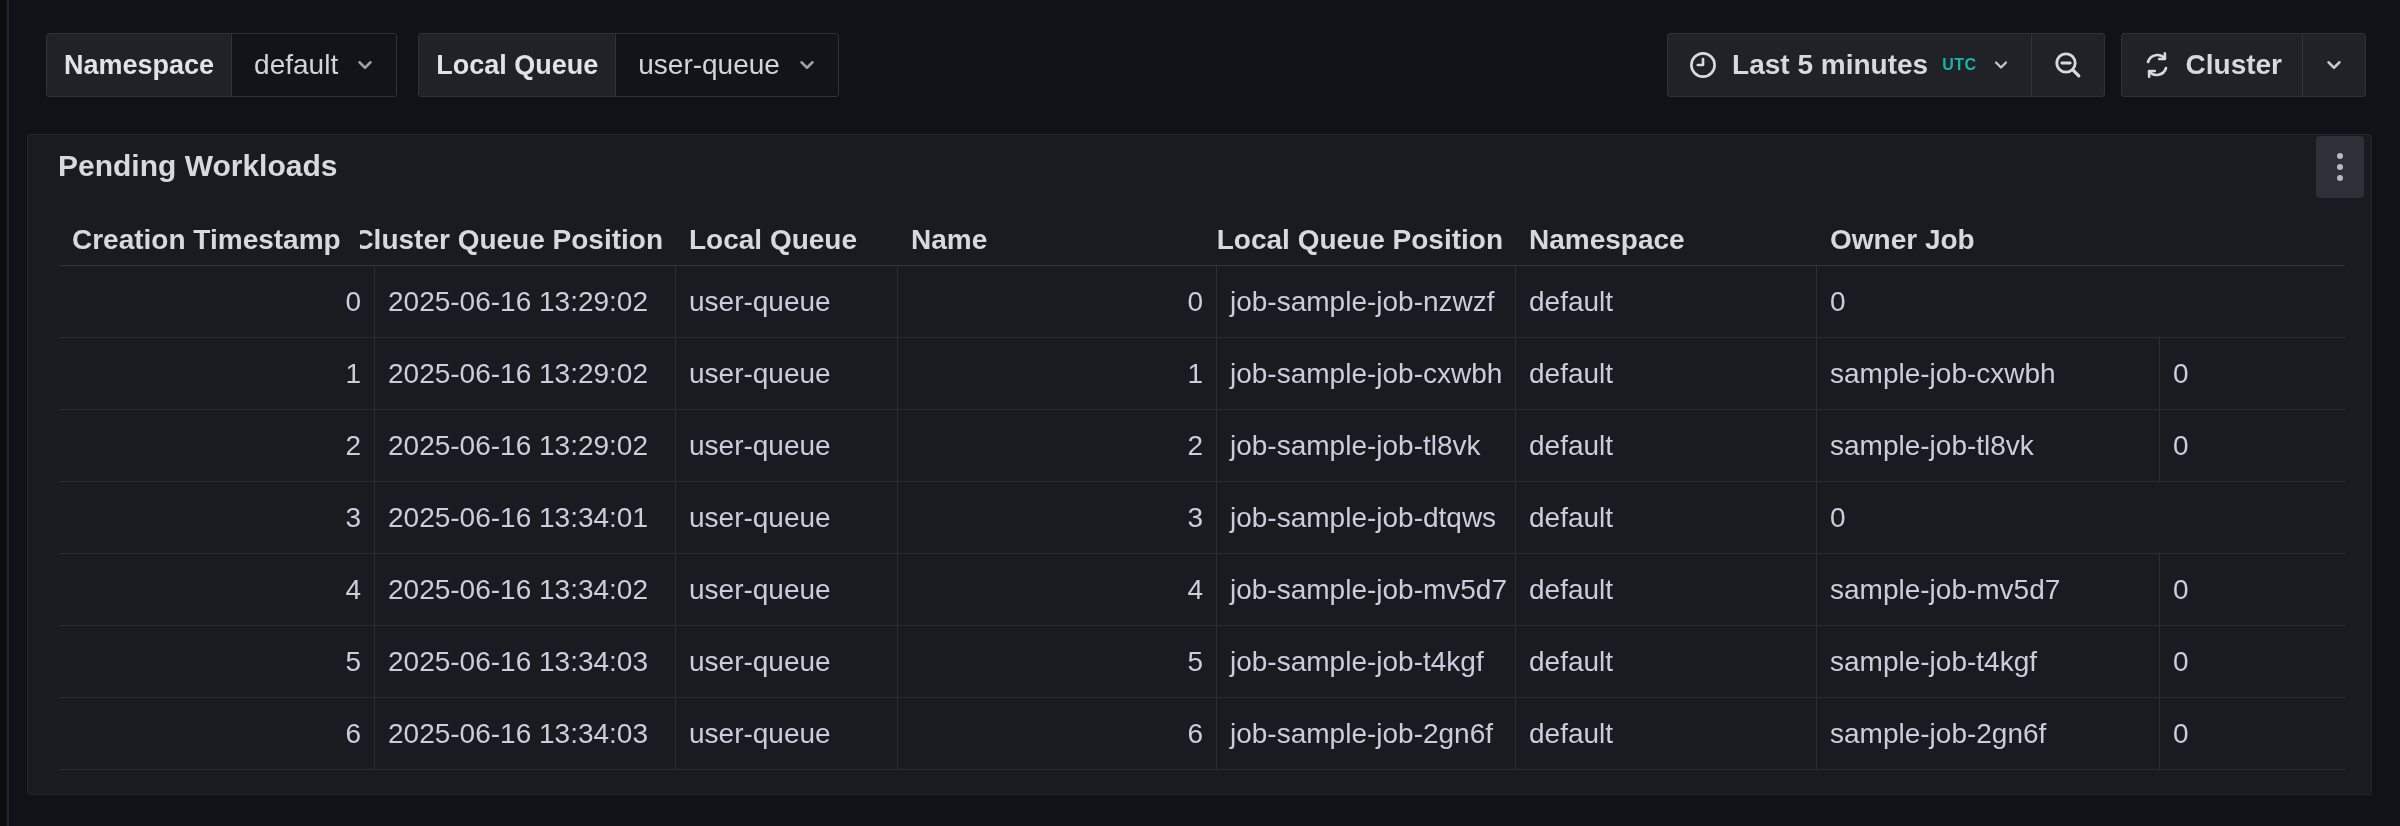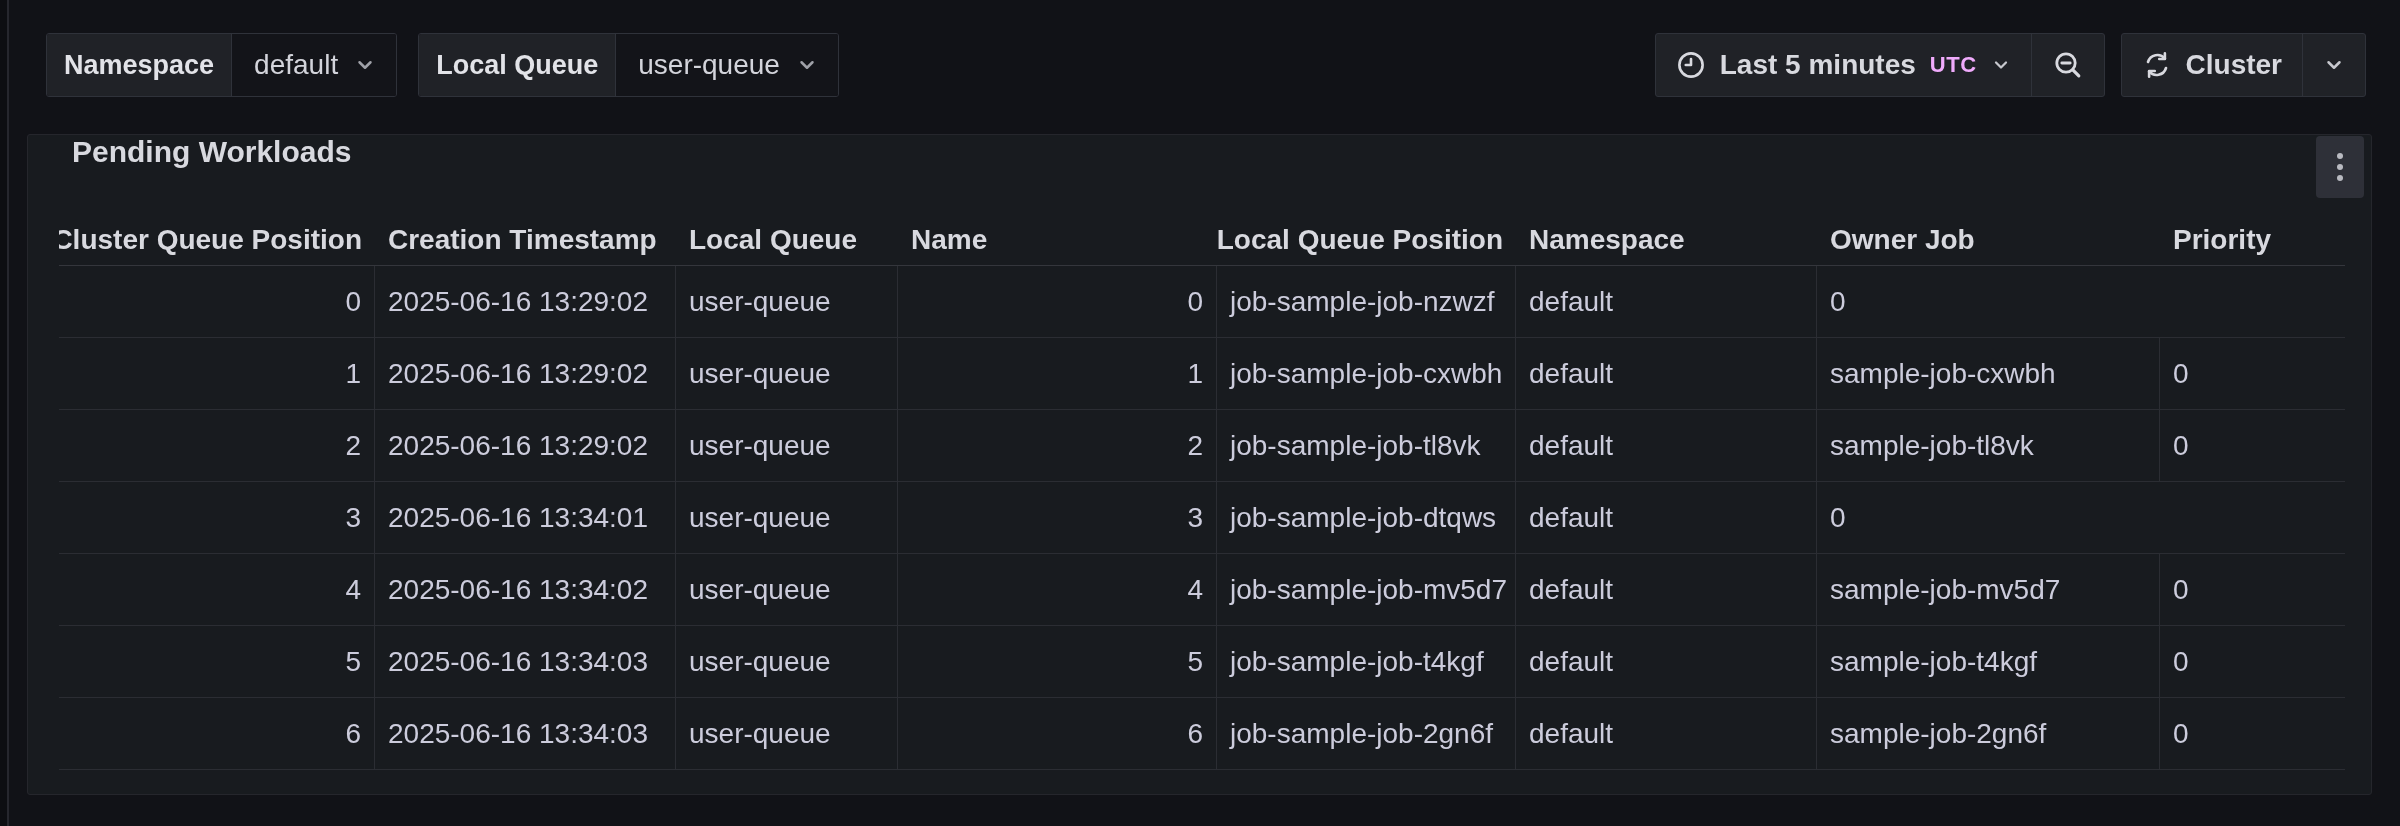--- a/index.html
+++ b/index.html
@@ -39,32 +39,32 @@
     display: flex; height: 64px; background: #202227;
     border: 1px solid #2f323a; border-radius: 3px; overflow: hidden;
   }
   .tbtn {
     display: flex; align-items: center; gap: 14px; padding: 0 20px;
     background: transparent; border: none; color: #d8d9df;
     font-family: "Liberation Sans", sans-serif;
     font-size: 28px; font-weight: 600; cursor: pointer; white-space: nowrap;
   }
   .tbtn + .tbtn { border-left: 1px solid #2f323a; }
-  .utc-badge { color: #f0abfc; font-size: 22px; font-weight: 700; letter-spacing: 0.5px; }
+  .utc-badge { color: #14b8a6; font-size: 16px; font-weight: 700; letter-spacing: 0.5px; }
   .icon { display: inline-flex; align-items: center; justify-content: center; }
   .icon svg { display: block; }
 
   
   .panel {
     position: absolute; left: 27px; top: 134px; width: 2345px; height: 661px;
     background: #181b1f; border: 1px solid #25262c; border-radius: 3px;
   }
   .panel-header {
-    position: absolute; top: 0; left: 14px; right: 0; height: 62px;
-    display: flex; align-items: flex-start; padding-left: 30px;
+    position: absolute; top: 0; left: 0; right: 0; height: 62px;
+    display: flex; align-items: center; padding-left: 30px;
   }
   .panel-title { font-size: 30px; font-weight: 600; color: #d8d9df; cursor: pointer; }
   .kebab-btn {
     position: absolute; top: 1px; right: 7px; width: 48px; height: 62px;
     background: #2e3038; border: none; border-radius: 4px;
     display: flex; align-items: center; justify-content: center; cursor: pointer;
   }
   .kebab-dots, .kebab-dots::before, .kebab-dots::after {
     width: 6px; height: 6px; border-radius: 50%; background: #b9bac1; content: "";
   }
@@ -179,28 +179,27 @@
 
 <div class="panel">
   <div class="panel-header">
     <h2 class="panel-title">Pending Workloads</h2>
     <button class="kebab-btn">
       <span class="kebab-dots"></span>
     </button>
   </div>
   <div class="wtable" id="wtable">
       <div class="tr head">
+        <div class="th" style="width: 301px;">Creation Timestamp</div>
         <div class="th align-right" style="width: 316px;">Cluster Queue Position</div>
-        <div class="th" style="width: 301px;">Creation Timestamp</div>
         <div class="th" style="width: 222px;">Local Queue</div>
         <div class="th" style="width: 299px;">Name</div>
         <div class="th align-right" style="width: 319px;">Local Queue Position</div>
         <div class="th" style="width: 301px;">Namespace</div>
         <div class="th" style="width: 343px;">Owner Job</div>
-        <div class="th" style="width: 185px;">Priority</div>
       </div>
       <div class="tr body-row">
         <div class="td align-right" style="width: 316px;">0</div>
         <div class="td" style="width: 301px;">2025-06-16 13:29:02</div>
         <div class="td" style="width: 222px;">user-queue</div>
         <div class="td align-right" style="width: 319px;">0</div>
         <div class="td" style="width: 299px;">job-sample-job-nzwzf</div>
         <div class="td" style="width: 301px;">default</div>
         <div class="td last" style="width: 185px;">0</div>
       </div>

